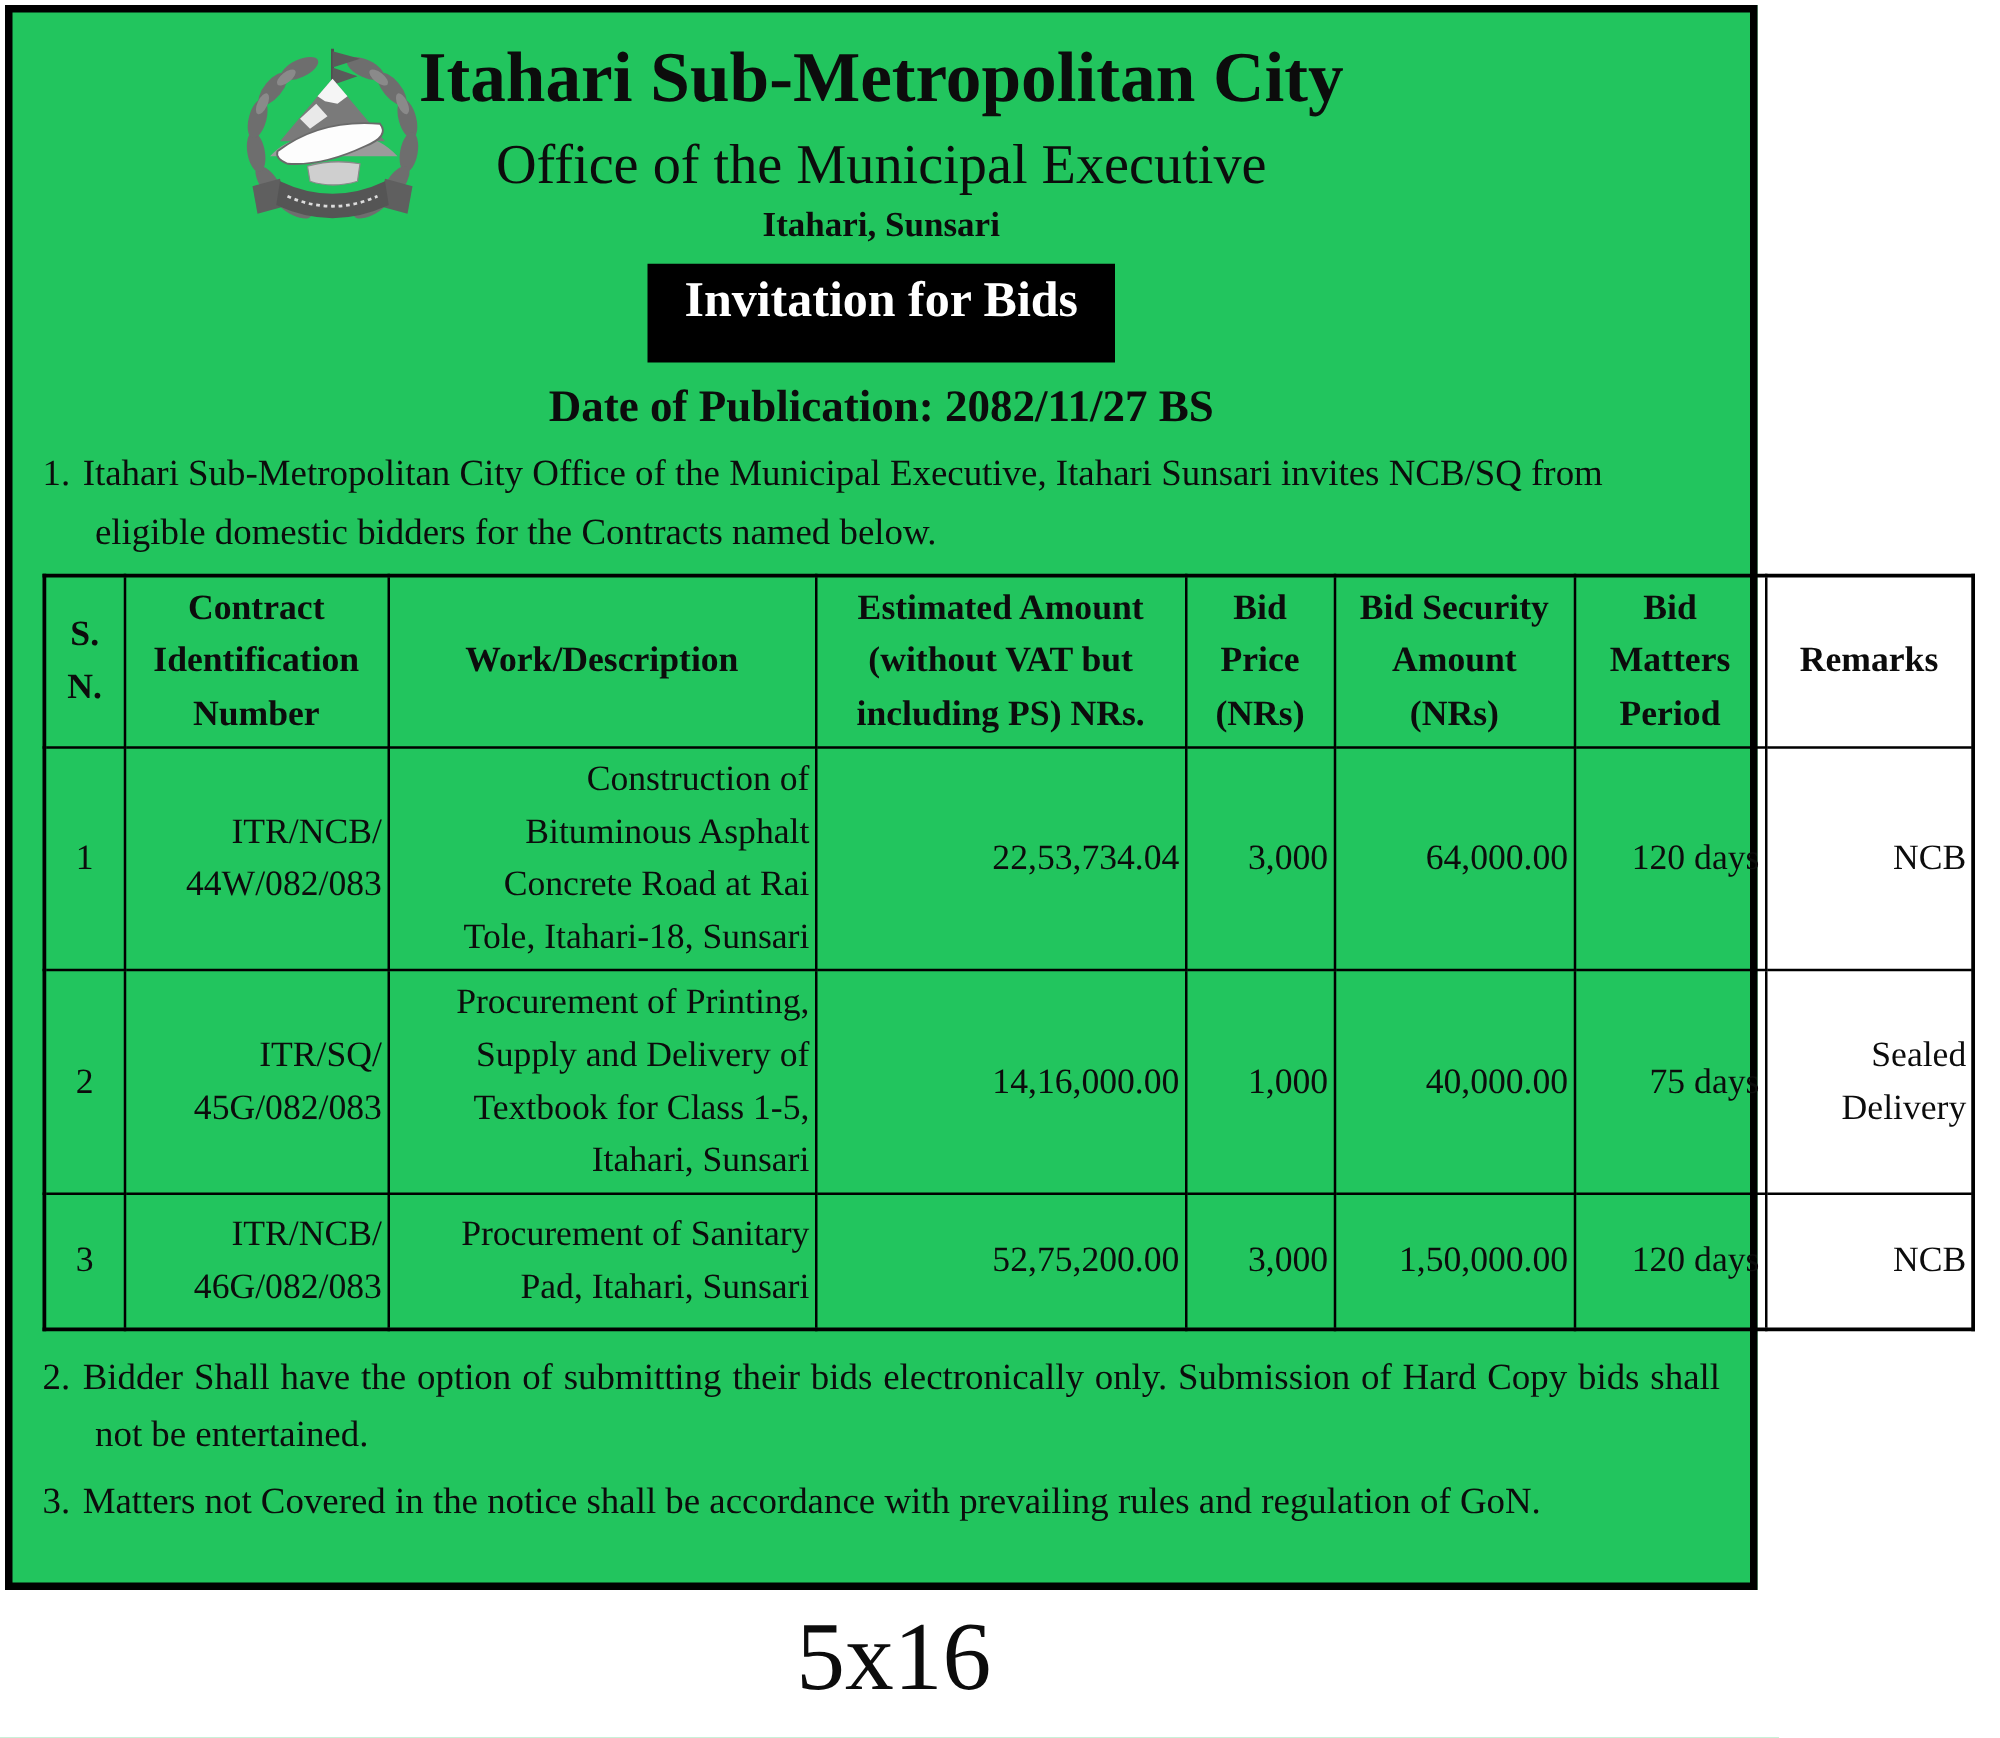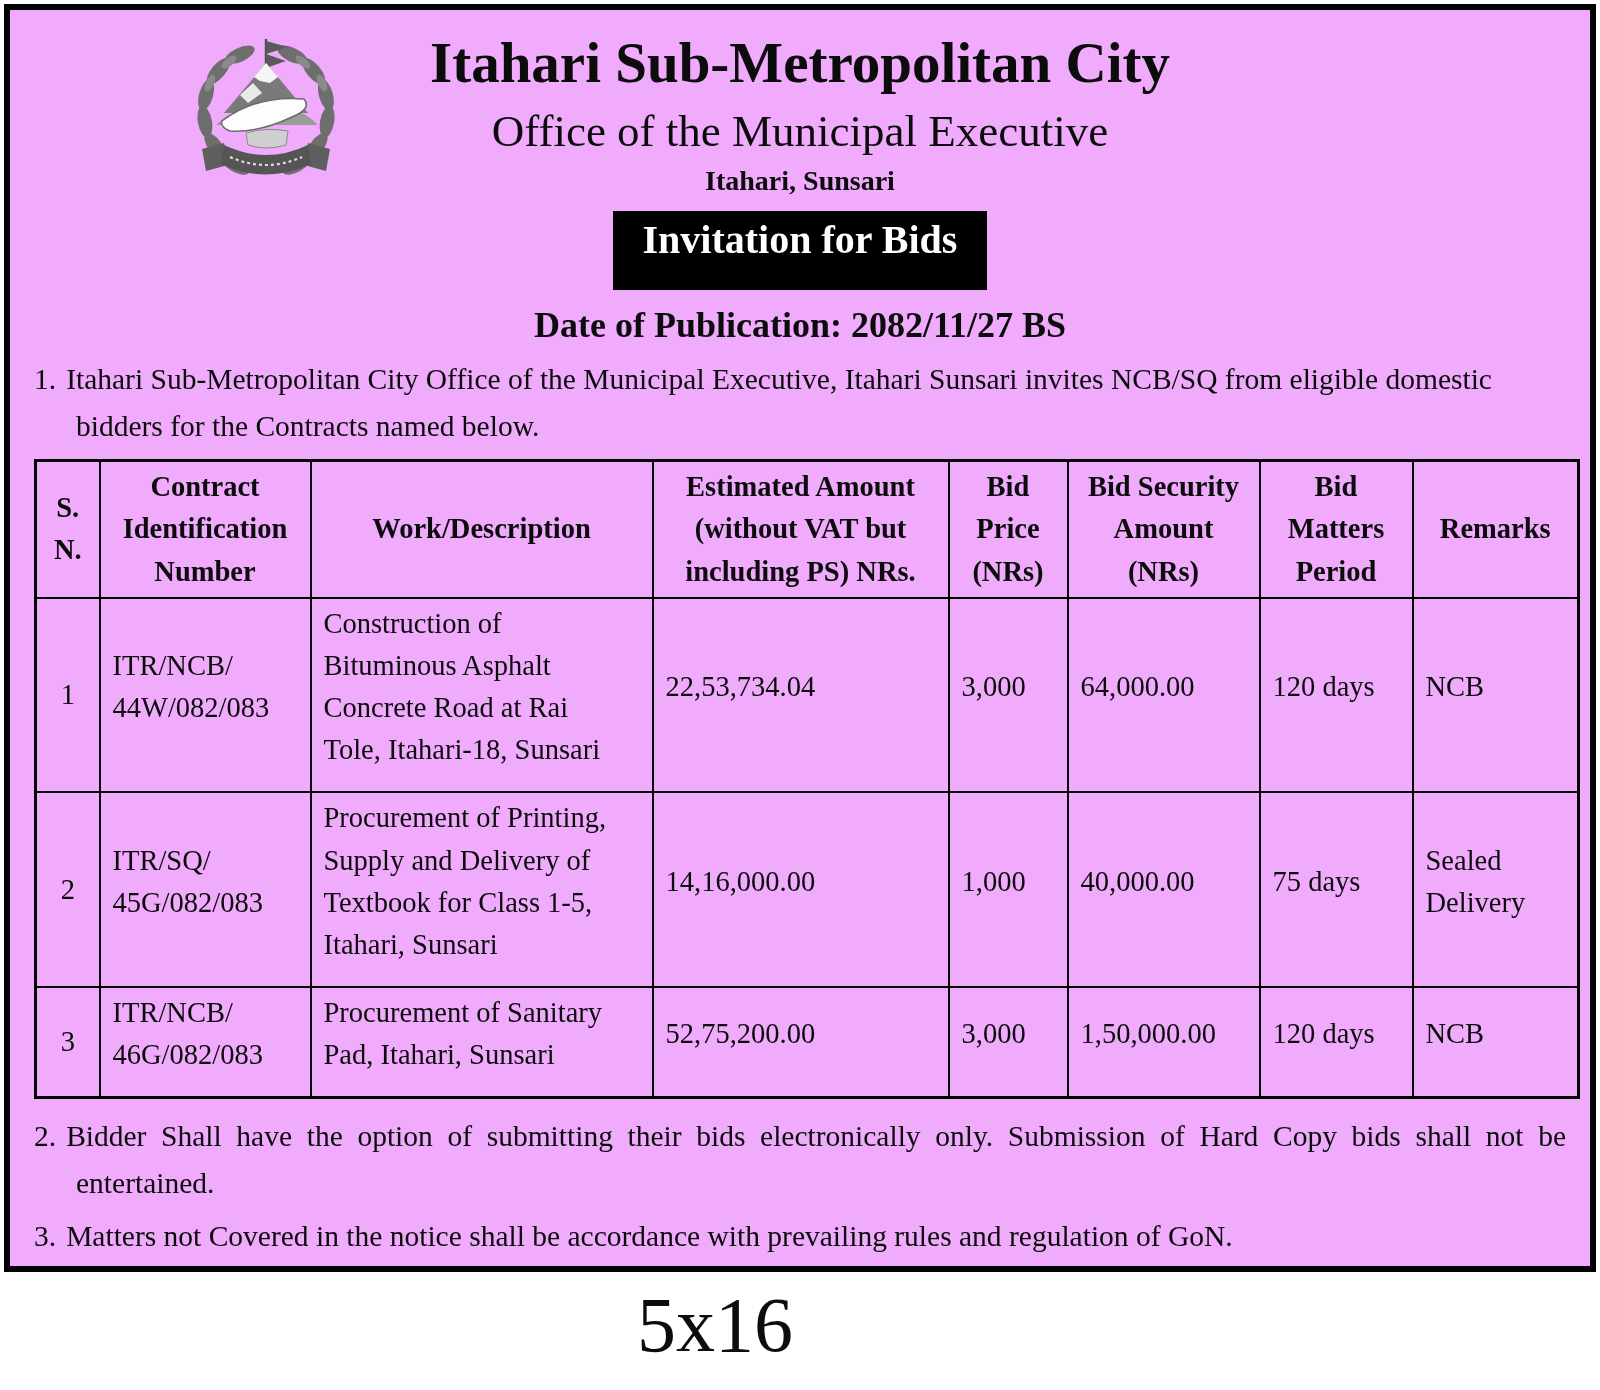--- a/index.html
+++ b/index.html
@@ -6,23 +6,23 @@
   html, body {
     width: 1600px; height: 1390px;
     background: #ffffff;
     font-family: "Liberation Serif", serif;
     color: #0c0c0c;
     overflow: hidden;
   }
   .notice-frame {
     position: absolute;
     left: 4px; top: 4px;
-    width: 1592px; height: 1268px;
+    width: 1402px; height: 1268px;
     border: 6px solid #000000;
-    background: #f0abfc;
+    background: #22c55e;
     padding: 14px 24px 0 24px;
   }
   
   .masthead { position: relative; text-align: center; }
   .emblem {
     position: absolute; left: 162px; top: 2px;
     width: 140px; height: 152px;
   }
   .org-name   { font-size: 57px; font-weight: bold; letter-spacing: 0px; margin-top: 6px; }
   .office-name{ font-size: 45px; font-weight: normal; margin-top: 10px; }
@@ -57,21 +57,21 @@
     border: 2px solid #000;
     vertical-align: middle;
     font-size: 28.5px;
     line-height: 1.48;
   }
   table.bids th {
     font-weight: bold;
     text-align: center;
     padding: 4px 4px;
   }
-  table.bids td { padding: 4px 4px 20px 12px; text-align: left; }
+  table.bids td { padding: 4px 4px 4px 12px; text-align: right; }
   table.bids td.sn { text-align: center; padding: 4px 2px; }
   tr.hdr  { height: 133px; }
   tr.r1   { height: 167px; }
   tr.r2   { height: 175px; }
   tr.r3   { height: 108px; }
   .notes-block { margin-top: 14px; }
   
   .page-code-row {
     position: absolute; left: 0; top: 1280px;
     width: 1430px; text-align: center;

